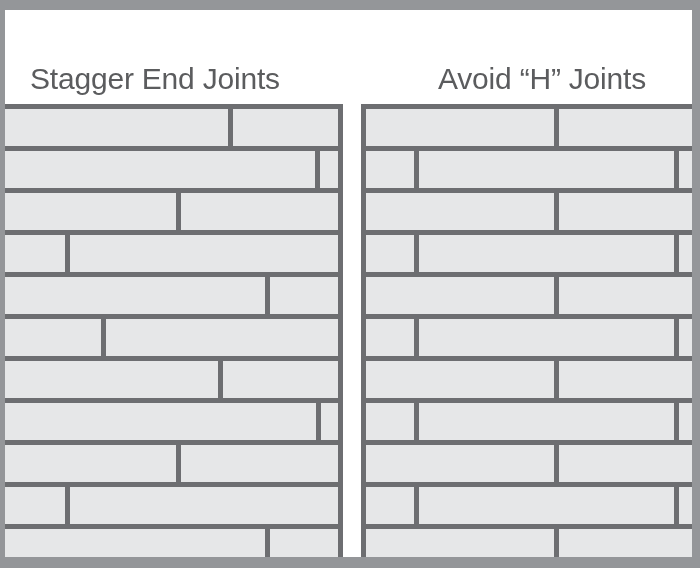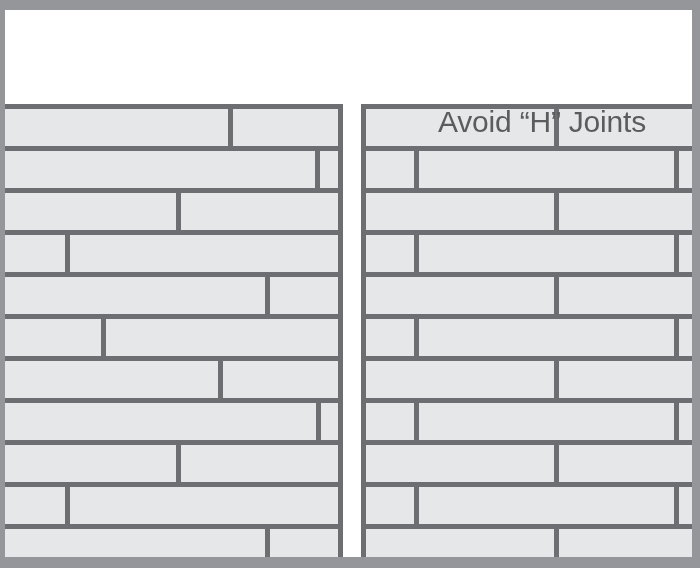--- a/index.html
+++ b/index.html
@@ -23,35 +23,36 @@
     top: 64px;
     line-height: 1;
     font-size: 30px;
     font-weight: 400;
     letter-spacing: -0.2px;
     white-space: nowrap;
     color: var(--title-text, #5b5c5e);
     z-index: 2;
   }
   #title-0 { left: 30px; }
-  #title-1 { left: 438px; margin-top: 43px; }
+  #title-1 { left: 438px; }
   .panel {
     position: absolute;
     background: var(--joint-line, #6d6e71);
     z-index: 1;
   }
   .plank {
     position: absolute;
     background: var(--plank-fill, #e6e7e8);
   }
 </style>
 </head>
 <body>
 
 <div id="stage" style="width: 700px; height: 568px;">
+  <div class="title" id="title-0">Stagger End Joints</div>
   <div class="title" id="title-1">Avoid “H” Joints</div>
 
   <div class="panel" id="panel-0" style="left: 5px; top: 104px; width: 338px; height: 464px;">
       <div class="plank" style="left: 0px; top: 5px; width: 223px; height: 37px;"></div>
       <div class="plank" style="left: 228px; top: 5px; width: 105px; height: 37px;"></div>
       <div class="plank" style="left: 0px; top: 47px; width: 310px; height: 37px;"></div>
       <div class="plank" style="left: 315px; top: 47px; width: 18px; height: 37px;"></div>
       <div class="plank" style="left: 0px; top: 89px; width: 171px; height: 37px;"></div>
       <div class="plank" style="left: 176px; top: 89px; width: 157px; height: 37px;"></div>
       <div class="plank" style="left: 0px; top: 131px; width: 60px; height: 37px;"></div>

